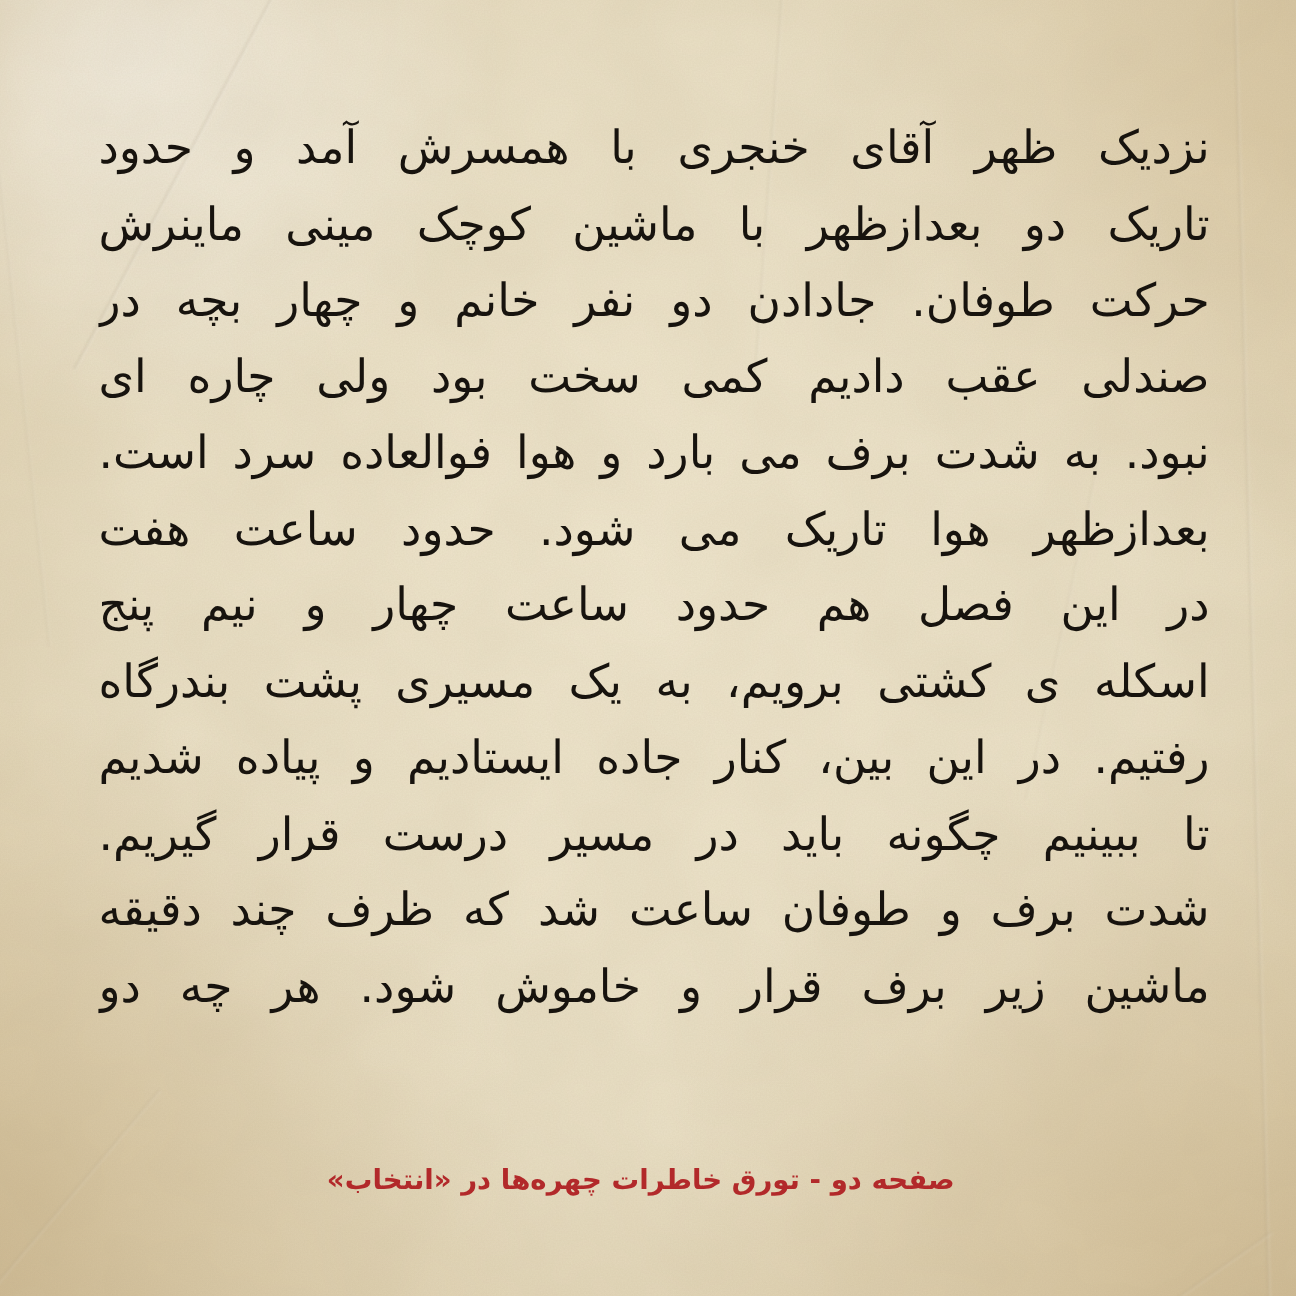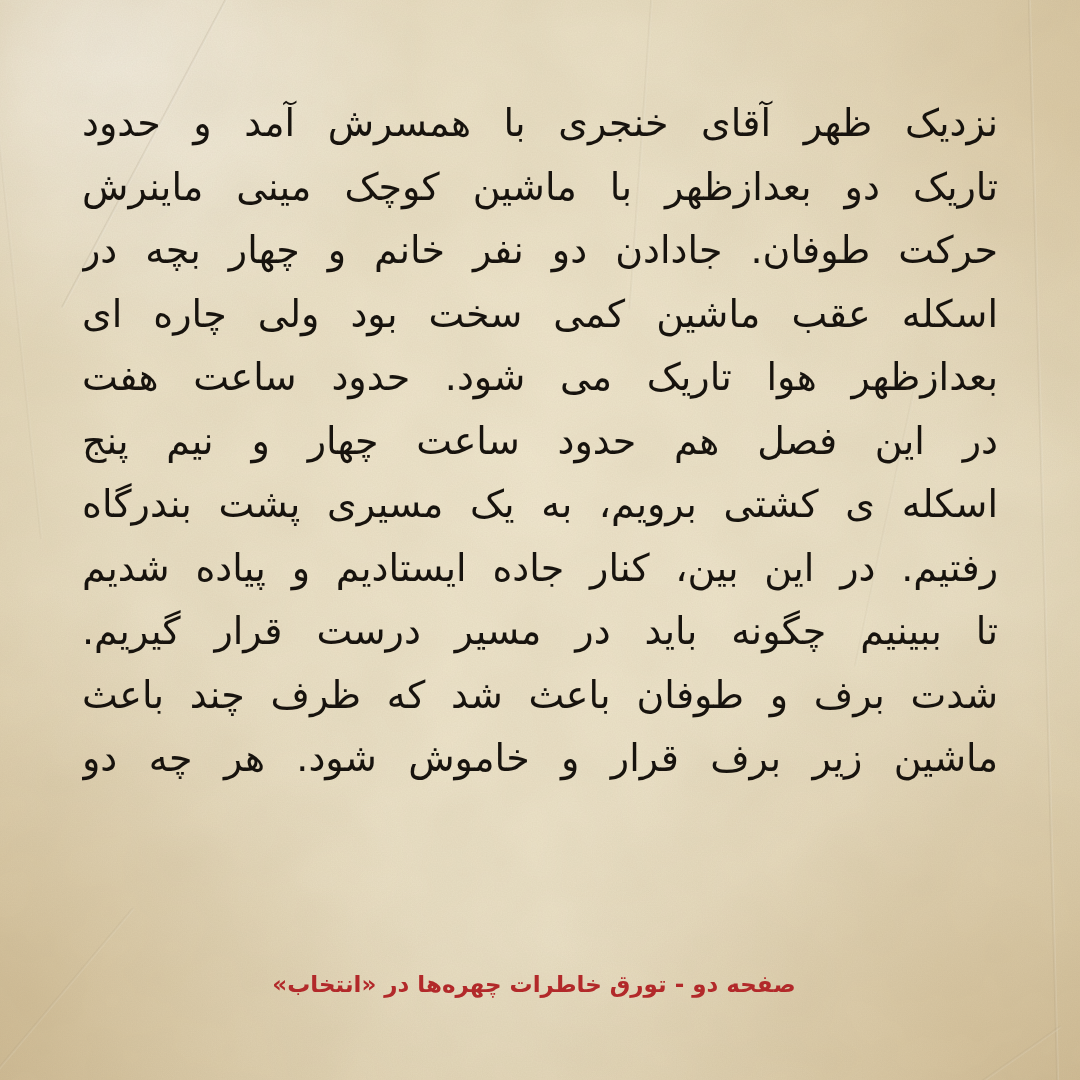--- a/index.html
+++ b/index.html
@@ -32,21 +32,21 @@
   }
   .c1{left:150px;top:-50px;height:380px;transform:rotate(28deg);opacity:.8;}
   .c2{left:640px;top:-20px;height:330px;transform:rotate(4deg);opacity:.45;}
   .c3{left:1042px;top:-10px;height:1100px;transform:rotate(-1.5deg);opacity:.6;}
   .c4{left:55px;top:880px;height:240px;transform:rotate(40deg);opacity:.5;}
   .c5{left:885px;top:370px;height:300px;transform:rotate(12deg);opacity:.35;}
   .c6{left:990px;top:990px;height:170px;transform:rotate(55deg);opacity:.5;}
   .c7{left:18px;top:120px;height:420px;transform:rotate(-6deg);opacity:.35;}
 
   .text-block{
-    position:absolute;top:92px;left:82px;right:82px;z-index:3;
+    position:absolute;top:92px;left:82px;right:72px;z-index:3;
     direction:rtl;
   }
   .line{
     height:63.5px;line-height:63.5px;
     overflow:hidden;
     font-size:38px;
     color:#17130e;
     text-align:justify;
     -moz-text-align-last:justify;
     text-align-last:justify;
@@ -82,27 +82,28 @@
   <div class="crease c3"></div>
   <div class="crease c4"></div>
   <div class="crease c5"></div>
   <div class="crease c6"></div>
   <div class="crease c7"></div>
 
   <main class="text-block" lang="fa" dir="rtl">
       <div class="line">نزدیک ظهر آقای خنجری با همسرش آمد و حدود</div>
       <div class="line">تاریک دو بعدازظهر با ماشین کوچک مینی ماینرش</div>
       <div class="line">حرکت طوفان. جادادن دو نفر خانم و چهار بچه در</div>
-      <div class="line">اسکله عقب ماشین کمی سخت بود ولی چاره ای</div>
+      <div class="line">صندلی عقب دادیم کمی سخت بود ولی چاره ای</div>
+      <div class="line">نبود. به شدت برف می بارد و هوا فوالعاده سرد است.</div>
       <div class="line">بعدازظهر هوا تاریک می شود. حدود ساعت هفت</div>
       <div class="line">در این فصل هم حدود ساعت چهار و نیم پنج</div>
       <div class="line">اسکله ی کشتی برویم، به یک مسیری پشت بندرگاه</div>
       <div class="line">رفتیم. در این بین، کنار جاده ایستادیم و پیاده شدیم</div>
       <div class="line">تا ببینیم چگونه باید در مسیر درست قرار گیریم.</div>
-      <div class="line">شدت برف و طوفان باعث شد که ظرف چند باعث</div>
+      <div class="line">شدت برف و طوفان ساعت شد که ظرف چند دقیقه</div>
       <div class="line">ماشین زیر برف قرار و خاموش شود. هر چه دو</div>
     </main>
 
   <footer class="caption" lang="fa" dir="rtl">
     <span>صفحه دو - تورق خاطرات چهره‌ها در «انتخاب»</span>
   </footer>
 
 </div>
 
 </body></html>

